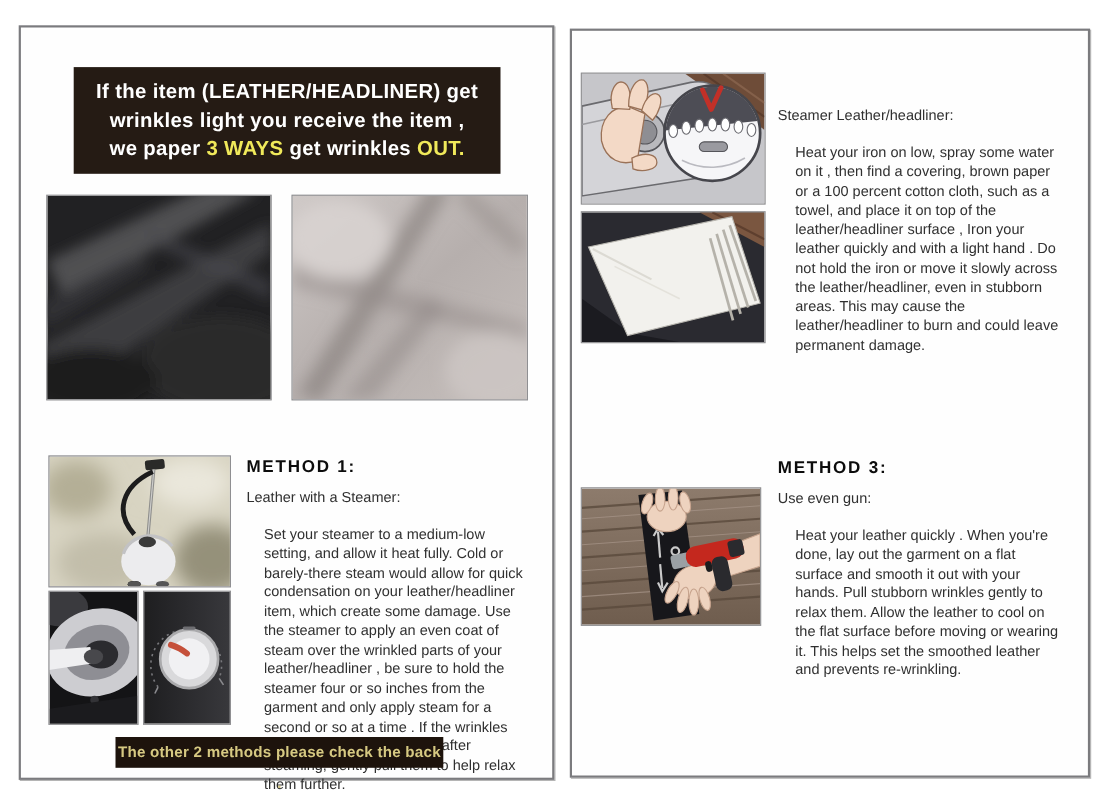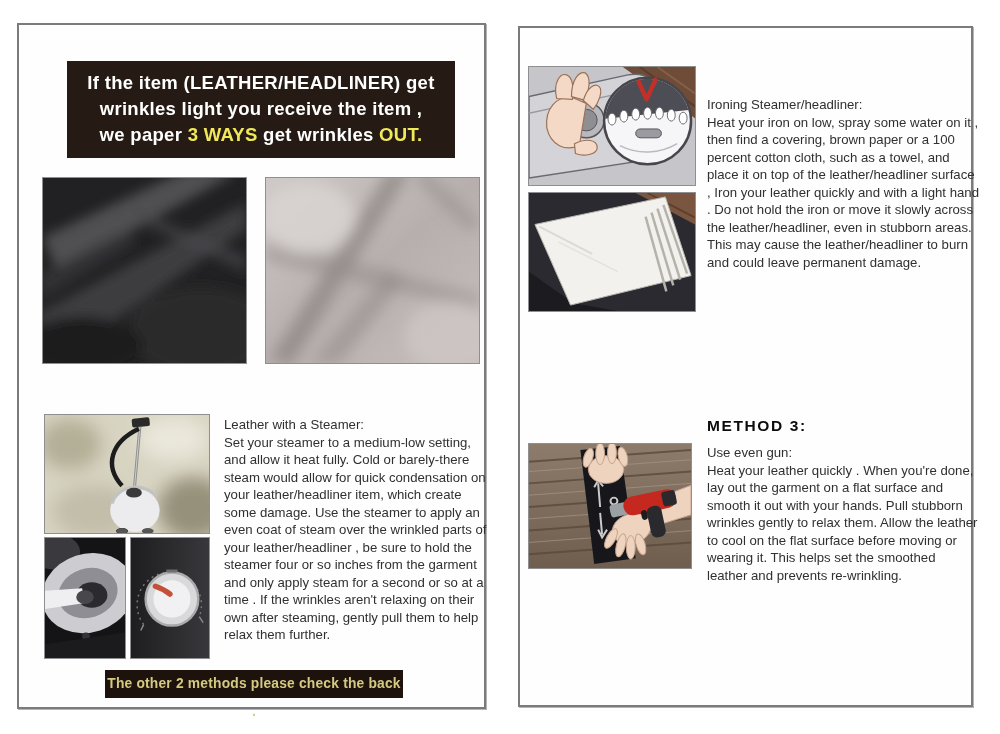--- a/index.html
+++ b/index.html
@@ -1,33 +1,33 @@
 <!DOCTYPE html>
 <html><head>
 <meta charset="utf-8">
 <style>
   html,body{margin:0;padding:0;background:#ffffff;}
   .stage{position:relative;width:1000px;height:734px;background:#ffffff;overflow:hidden;
          font-family:"Liberation Sans",sans-serif;}
-  .panel{position:absolute;background:#fefefe;border:2px solid #7b7b7e;box-shadow:1px 1px 0 #b5b5b5;}
+  .panel{position:absolute;background:#fefefe;border:2px solid #7b7b7e;box-shadow:1px 1px 0 #b5b5b5;padding-left:18px;}
   .panel-left{left:17px;top:23px;width:465px;height:682px;}
   .panel-right{left:518px;top:26px;width:451px;height:677px;}
 
   .top-banner{position:absolute;left:48px;top:36px;width:388px;height:97px;background:#251b14;
               color:#ffffff;text-align:center;font-weight:bold;font-size:18.5px;line-height:26px;
               padding-top:9px;box-sizing:border-box;letter-spacing:.3px;}
   .hl{color:#f0e95a;}
 
   .photo{position:absolute;border:1px solid #8f8f92;box-sizing:border-box;overflow:hidden;background:#ddd;}
   .photo svg{display:block;width:100%;height:100%;}
 
   .method{position:absolute;color:#333333;}
   .method-title{font-size:15.5px;font-weight:bold;color:#0c0c0c;letter-spacing:1.6px;margin:0 0 9px 0;}
   .method-sub{font-size:13.2px;line-height:17.5px;margin:0;color:#303030;}
-  .method-body{font-size:13.2px;line-height:17.5px;margin:0;color:#303030;}
+  .method-body{font-size:13.2px;line-height:17.5px;margin:16px;color:#303030;}
 
   .footer-banner{position:absolute;left:86px;top:645px;width:298px;height:28px;background:#1d130c;
                  color:#d6c982;font-size:13.8px;font-weight:bold;text-align:center;line-height:28px;
                  letter-spacing:.2px;}
 </style>
 </head>
 <body>
 
 <div class="stage">
 
@@ -138,20 +138,21 @@
         <line x1="70" y1="80" x2="74" y2="86" stroke="#8a8a8e" stroke-width="1.5"></line>
         <circle cx="42" cy="62" r="27" fill="#d9d9db"></circle>
         <circle cx="42" cy="62" r="27" fill="none" stroke="#aaaaac" stroke-width="2.5"></circle>
         <circle cx="42" cy="62" r="19" fill="#f1f1f3"></circle>
         <path d="M25,49 Q34,52 40,57" stroke="#c5503a" stroke-width="5.5" stroke-linecap="round" fill="none"></path>
         <rect x="36" y="32" width="12" height="3" rx="1.5" fill="#6e6e72"></rect>
       </svg>
     </figure>
 
     <div class="method" style="left:205px;top:391px;width:270px;">
+      <h2 class="method-title">METHOD 1:</h2>
       <p class="method-sub">Leather with a Steamer:</p>
       <p class="method-body">Set your steamer to a medium-low setting, and allow it heat fully. Cold or barely-there steam would allow for quick condensation on your leather/headliner item, which create some damage. Use the steamer to apply an even coat of steam over the wrinkled parts of your leather/headliner , be sure to hold the steamer four or so inches from the garment and only apply steam for a second or so at a time . If the wrinkles aren't relaxing on their own after steaming, gently pull them to help relax them further.</p>
     </div>
 
     <div class="footer-banner">The other 2 methods please check the back .</div>
   </section>
 
   <section class="panel panel-right">
 
     <figure class="photo" style="left:8px;top:38px;width:168px;height:120px;margin:0;">
@@ -207,21 +208,21 @@
             <path d="M130,16 L153,88"></path>
           <path d="M124,20 L146,94"></path>
             <path d="M118,24 L139,100"></path>
         </g>
         <path d="M10,34 L64,62" stroke="#dcdad3" stroke-width="2" fill="none"></path>
         <path d="M30,50 L90,80" stroke="#e4e2db" stroke-width="1.5" fill="none"></path>
       </svg>
     </figure>
 
     <div class="method" style="left:187px;top:68px;width:272px;">
-      <p class="method-sub">Ironing Steamer/headliner:</p>
+      <p class="method-sub">Steamer Leather/headliner:</p>
       <p class="method-body">Heat your iron on low, spray some water on it , then find a covering, brown paper or a 100 percent cotton cloth, such as a towel, and place it on top of the leather/headliner surface , Iron your leather quickly and with a light hand . Do not hold the iron or move it slowly across the leather/headliner, even in stubborn areas. This may cause the leather/headliner to burn and could leave permanent damage.</p>
     </div>
 
     <figure class="photo" style="left:8px;top:415px;width:164px;height:126px;margin:0;">
       <svg viewBox="0 0 164 126" preserveAspectRatio="none">
         <defs>
             <linearGradient id="wd" x1="0" y1="0" x2="0" y2="1">
           <stop offset="0" stop-color="#8d7b6c"></stop>
               <stop offset="1" stop-color="#6f5d4e"></stop>
             </linearGradient>

